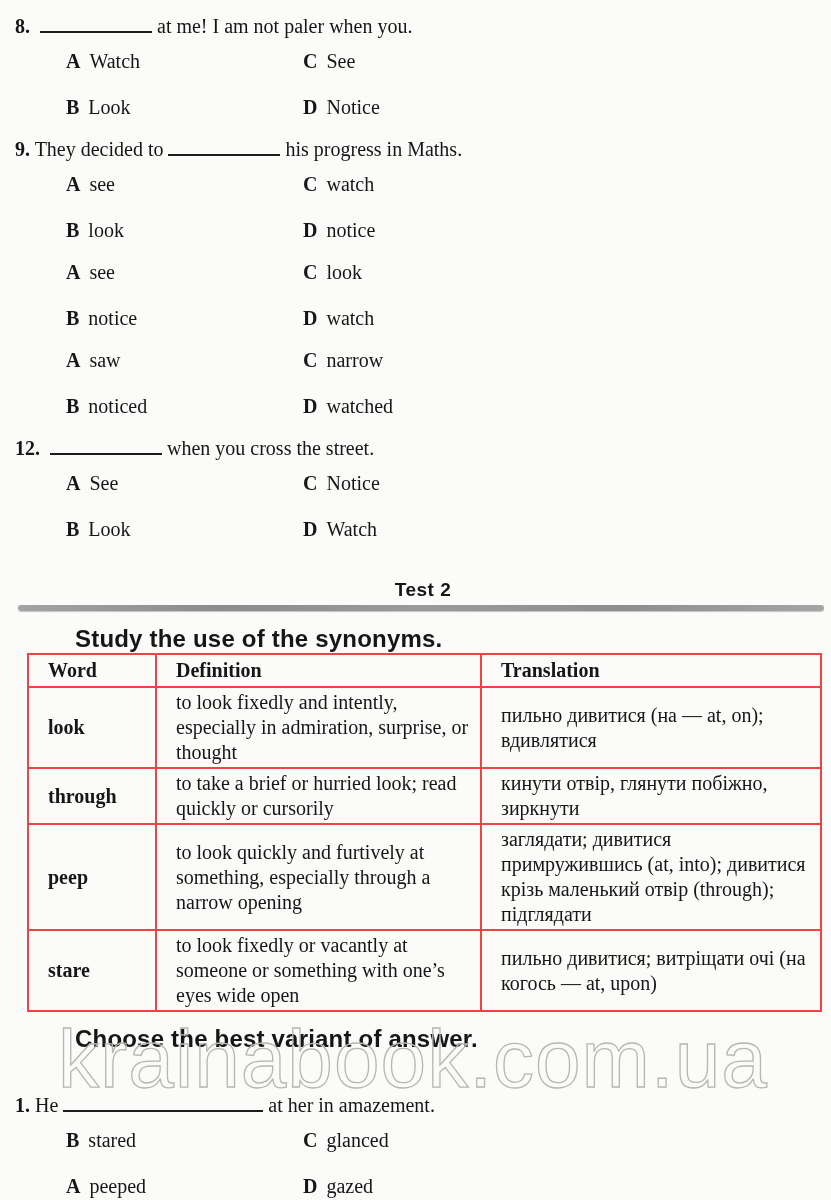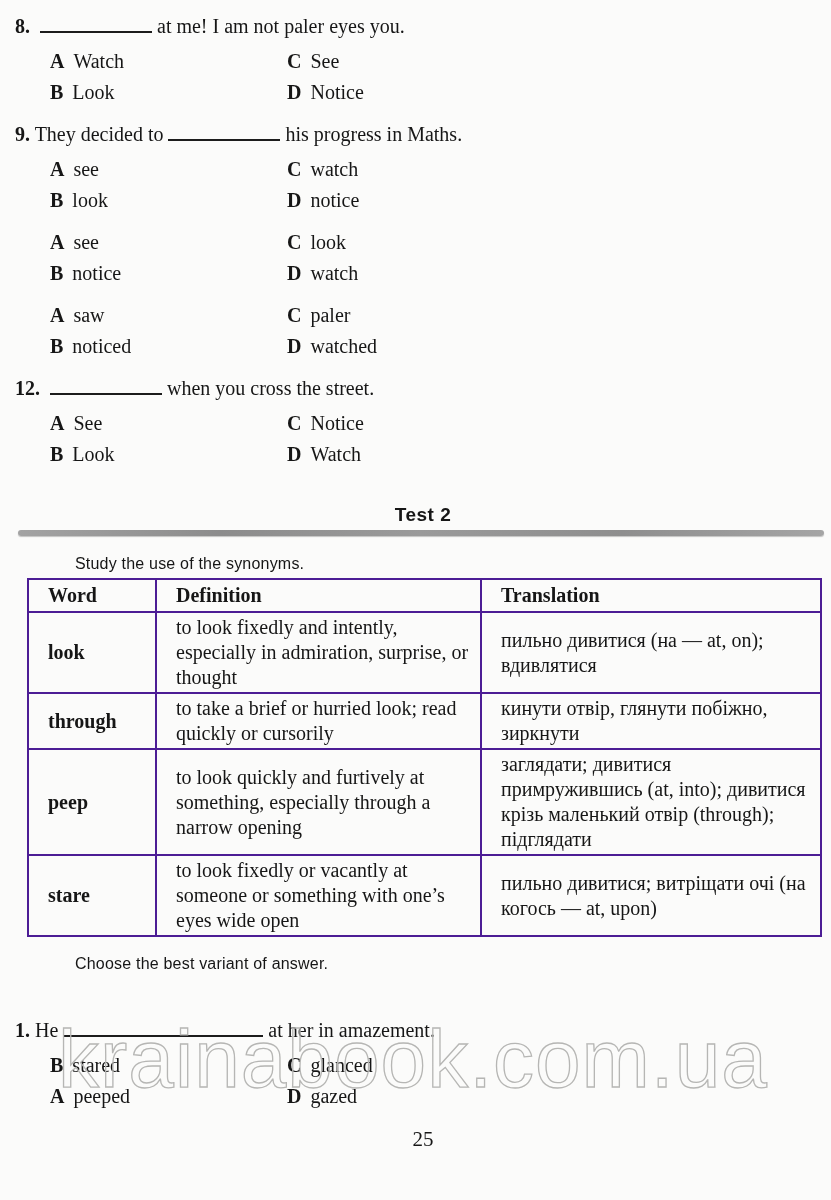--- a/index.html
+++ b/index.html
@@ -21,22 +21,22 @@
     width: 112px; height: 13px;
     border-bottom: 2px solid #1c1c1c;
     margin: 0 5px; vertical-align: baseline;
   }
   .blank.long { width: 200px; }
   .options {
     display: grid;
     grid-template-columns: 237px auto;
     grid-template-rows: repeat(2, 22px);
     grid-auto-flow: column;
-    row-gap: 9px;
-    margin-left: 35px;
+    row-gap: 24px;
+    margin-left: 51px;
     font-size: 20px; line-height: 22px;
   }
   .opt-letter { font-weight: bold; margin-right: 9px; }
   .question-block { margin-bottom: 20px; }
 
   
   .test-title {
     margin: 38px 0 0 0;
     text-align: center;
     font-family: "Liberation Sans", sans-serif;
@@ -46,40 +46,40 @@
   }
   .divider {
     height: 6px; width: 806px;
     margin: 3px 0 0 3px;
     background: linear-gradient(90deg, #a3a3a3, #8c8c8c 25%, #9a9a9a 50%, #8e8e8e 75%, #a5a5a5);
     border-radius: 3px;
     box-shadow: 0 1px 1px rgba(150,150,150,.55);
   }
   .sans-heading {
     font-family: "Liberation Sans", sans-serif;
-    font-weight: 400;
-    font-size: 16px; line-height: 22px;
+    font-weight: 700;
+    font-size: 24px; line-height: 22px;
     margin: 17px 16px 0 60px;
     letter-spacing: 0.2px;
   }
   .choose { margin-top: 16px; }
 
   
   table.syn {
     border-collapse: collapse;
     table-layout: fixed;
     width: 793px;
     margin: 3px 0 0 12px;
     font-size: 20px; line-height: 25px;
   }
   table.syn col.c1 { width: 128px; }
   table.syn col.c2 { width: 325px; }
   table.syn col.c3 { width: 340px; }
   table.syn th, table.syn td {
-    border: 2px solid #4c1d95;
+    border: 2px solid #ef4444;
     padding: 2px 10px 2px 19px;
     vertical-align: middle;
     text-align: left;
     overflow: hidden;
   }
   table.syn th { font-weight: bold; height: 27px; }
   td.word { font-weight: bold; }
   tr.r1 { height: 76px; }
   tr.r2 { height: 53px; }
   tr.r3 { height: 101px; }
@@ -108,21 +108,21 @@
   }
 </style>
 </head>
 <body>
 
 <div class="content">
 
   <div class="question-block">
     <div class="q-line">
       <span class="q-num">8.</span>
-      <span></span><span class="blank"></span><span>at me! I am not paler eyes you.</span>
+      <span></span><span class="blank"></span><span>at me! I am not paler when you.</span>
     </div>
     <div class="options">
       <div><span class="opt-letter">A</span><span>Watch</span></div>
       <div><span class="opt-letter">B</span><span>Look</span></div>
       <div><span class="opt-letter">C</span><span>See</span></div>
       <div><span class="opt-letter">D</span><span>Notice</span></div>
     </div>
   </div>
 
   <div class="question-block">
@@ -144,21 +144,21 @@
       <div><span class="opt-letter">B</span><span>notice</span></div>
       <div><span class="opt-letter">C</span><span>look</span></div>
       <div><span class="opt-letter">D</span><span>watch</span></div>
     </div>
   </div>
 
   <div class="question-block">
     <div class="options">
       <div><span class="opt-letter">A</span><span>saw</span></div>
       <div><span class="opt-letter">B</span><span>noticed</span></div>
-      <div><span class="opt-letter">C</span><span>paler</span></div>
+      <div><span class="opt-letter">C</span><span>narrow</span></div>
       <div><span class="opt-letter">D</span><span>watched</span></div>
     </div>
   </div>
 
   <div class="question-block">
     <div class="q-line">
       <span class="q-num">12.</span>
       <span></span><span class="blank"></span><span>when you cross the street.</span>
     </div>
     <div class="options">

